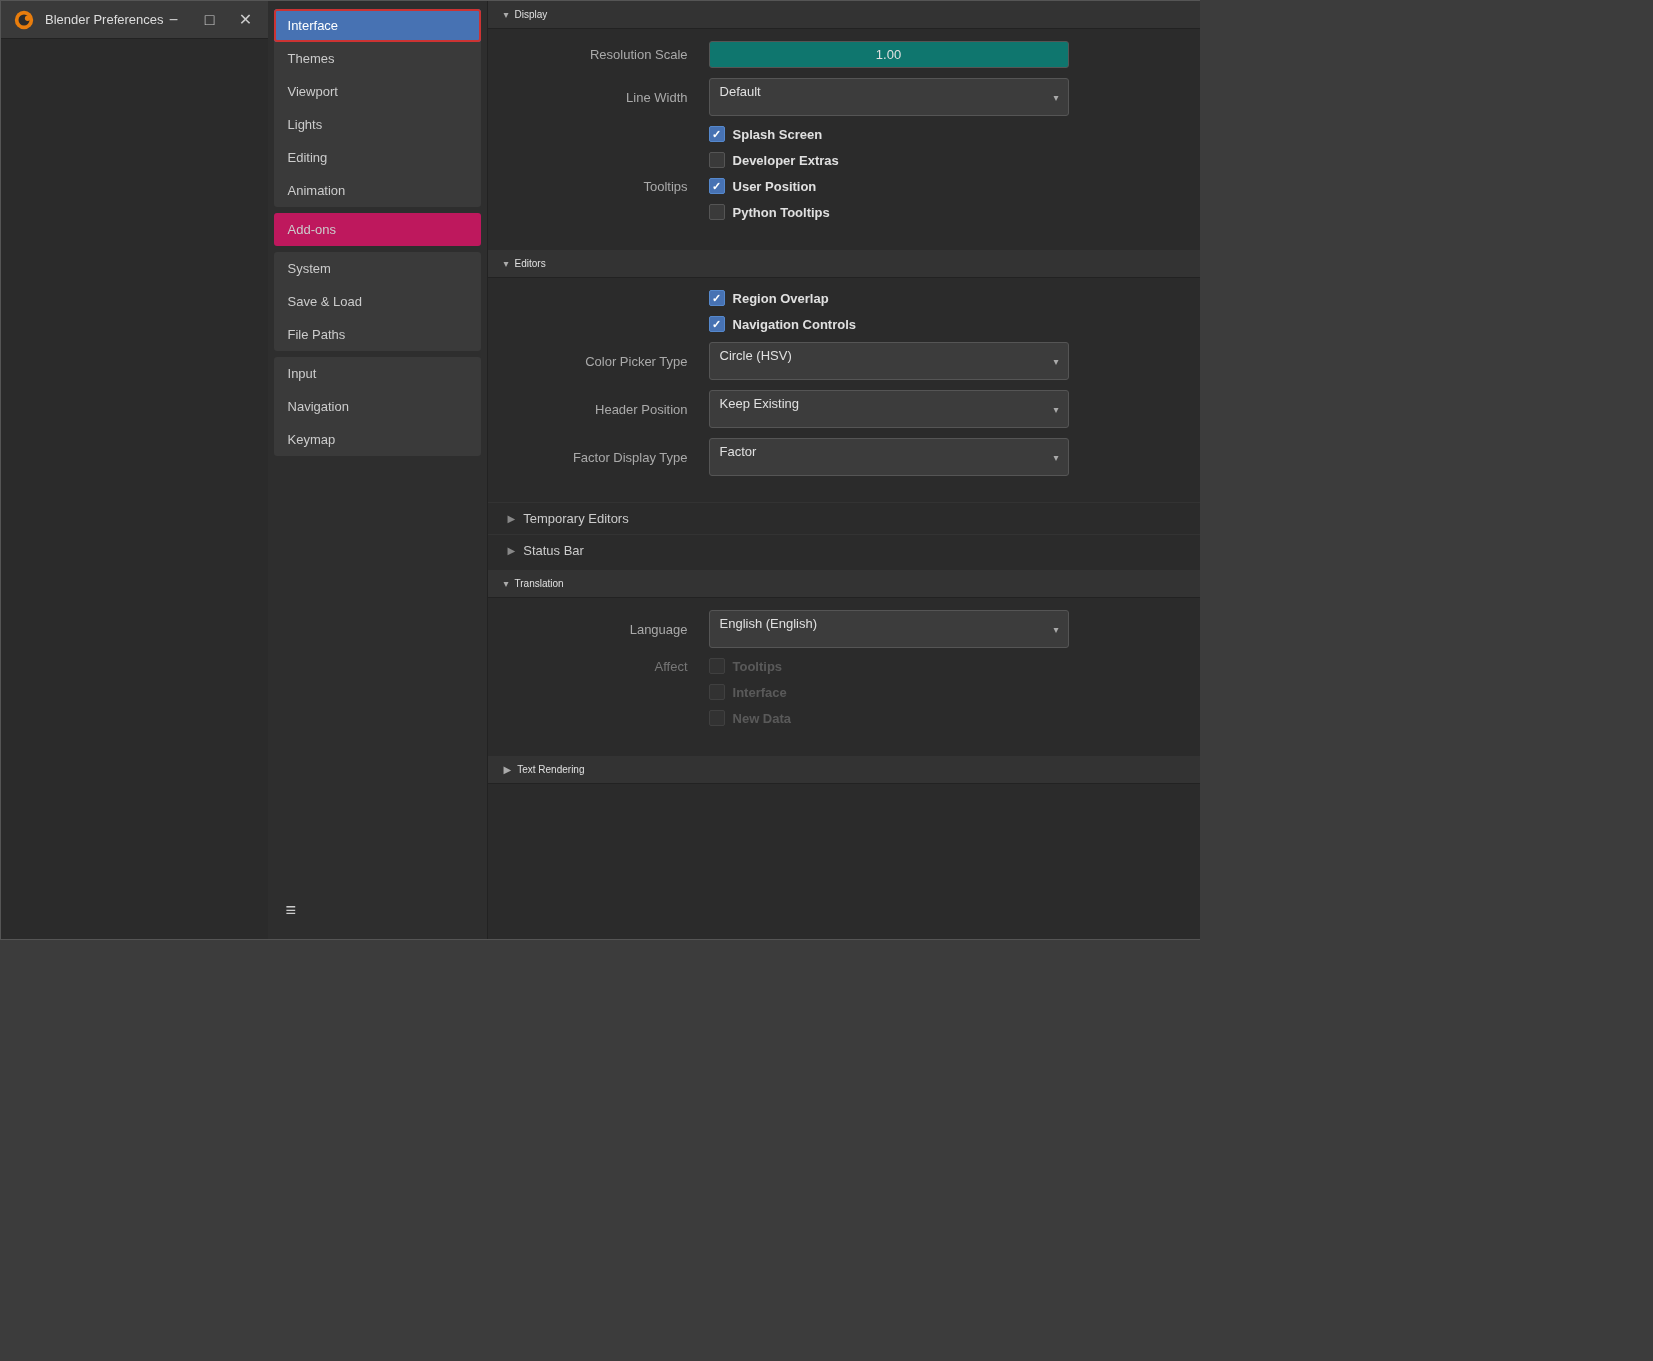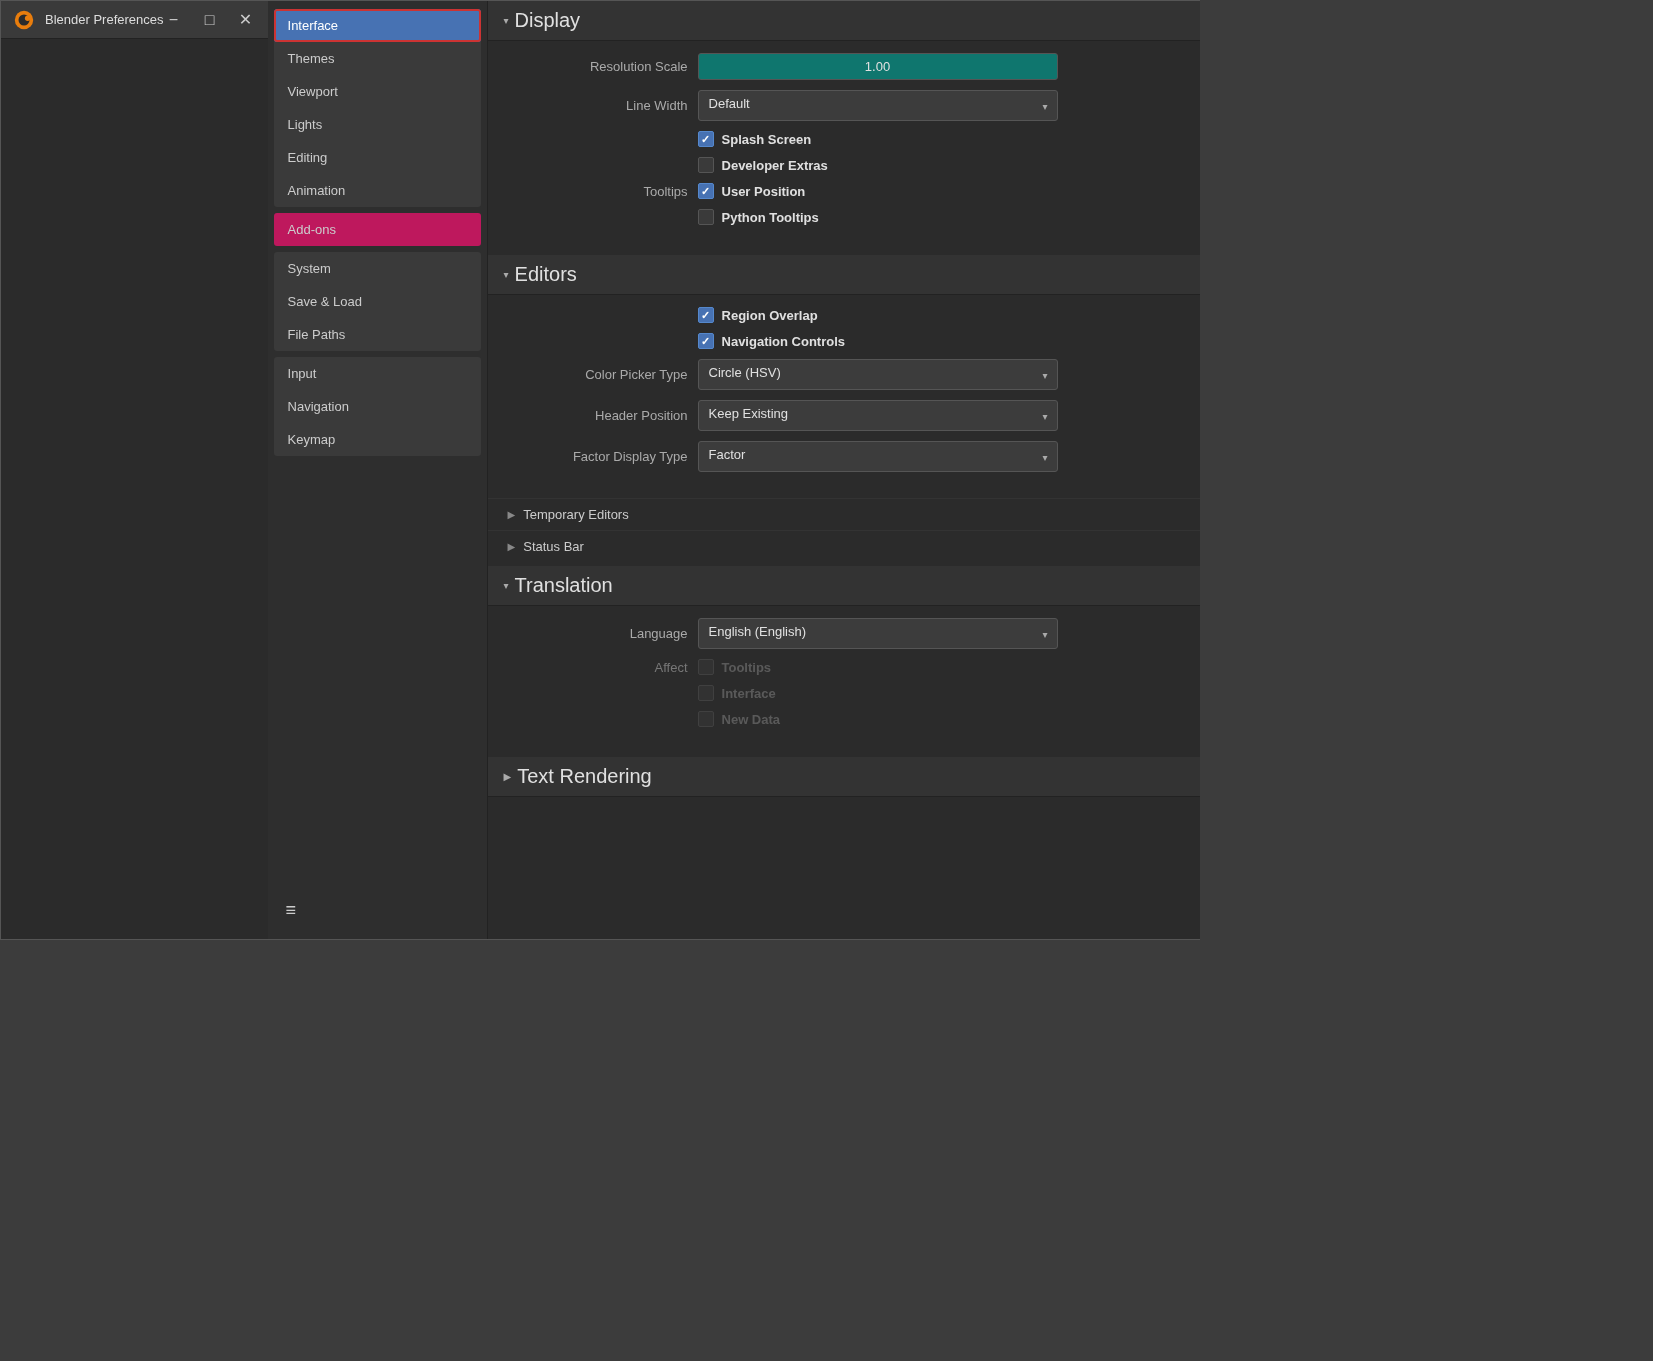--- a/index.html
+++ b/index.html
@@ -115,21 +115,21 @@
     .section-header {
       display: flex;
       align-items: center;
       background: #333;
       padding: 8px 16px;
       border-bottom: 1px solid #222;
       cursor: pointer;
       position: relative;
     }
     .section-header-label {
-      font-size: 20px;
+      font-size: 10px;
       font-weight: 500;
       color: #e0e0e0;
       margin-left: 6px;
     }
     .section-dots {
       position: absolute;
       right: 14px;
       color: #888;
       font-size: 10px;
       letter-spacing: 1px;
@@ -138,21 +138,21 @@
       color: #aaa;
       font-size: 10px;
     }
     .section-body {
       padding: 12px 20px 16px 20px;
     }
     .form-row {
       display: flex;
       align-items: center;
       margin-bottom: 10px;
-      gap: 10px;
+      gap: 21px;
     }
     .form-label {
       text-align: right;
       color: #aaa;
       min-width: 180px;
       flex-shrink: 0;
       font-size: 13px;
     }
     .form-control {
       flex: 1;
@@ -171,21 +171,21 @@
     .select-wrapper {
       position: relative;
       width: 100%;
     }
     .select-wrapper select {
       width: 100%;
       background: #3c3c3c;
       border: 1px solid #555;
       border-radius: 3px;
       color: #e0e0e0;
-      padding: 5px 30px 9px 10px;
+      padding: 5px 30px 16px 10px;
       font-size: 13px;
       appearance: none;
       cursor: pointer;
     }
     .select-arrow {
       position: absolute;
       right: 10px;
       top: 50%;
       transform: translateY(-50%);
       color: #aaa;

